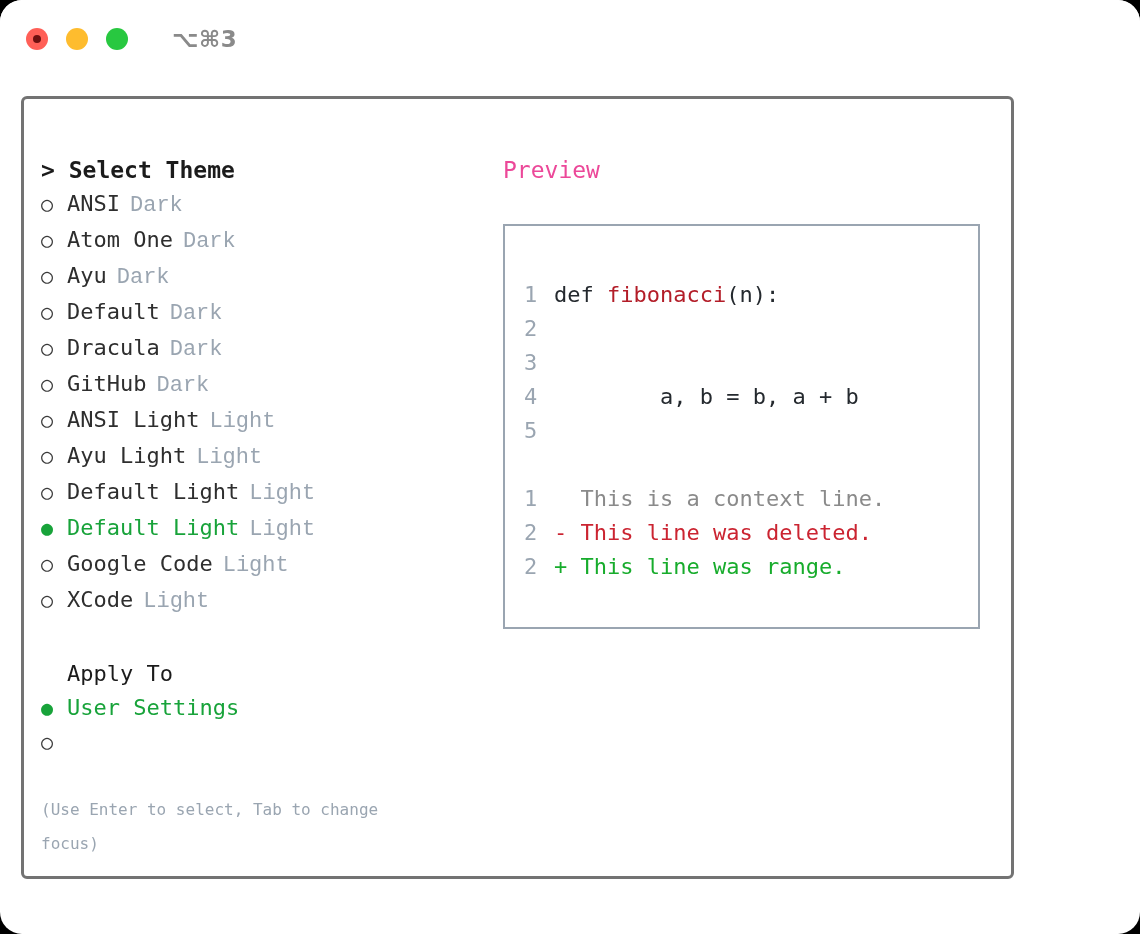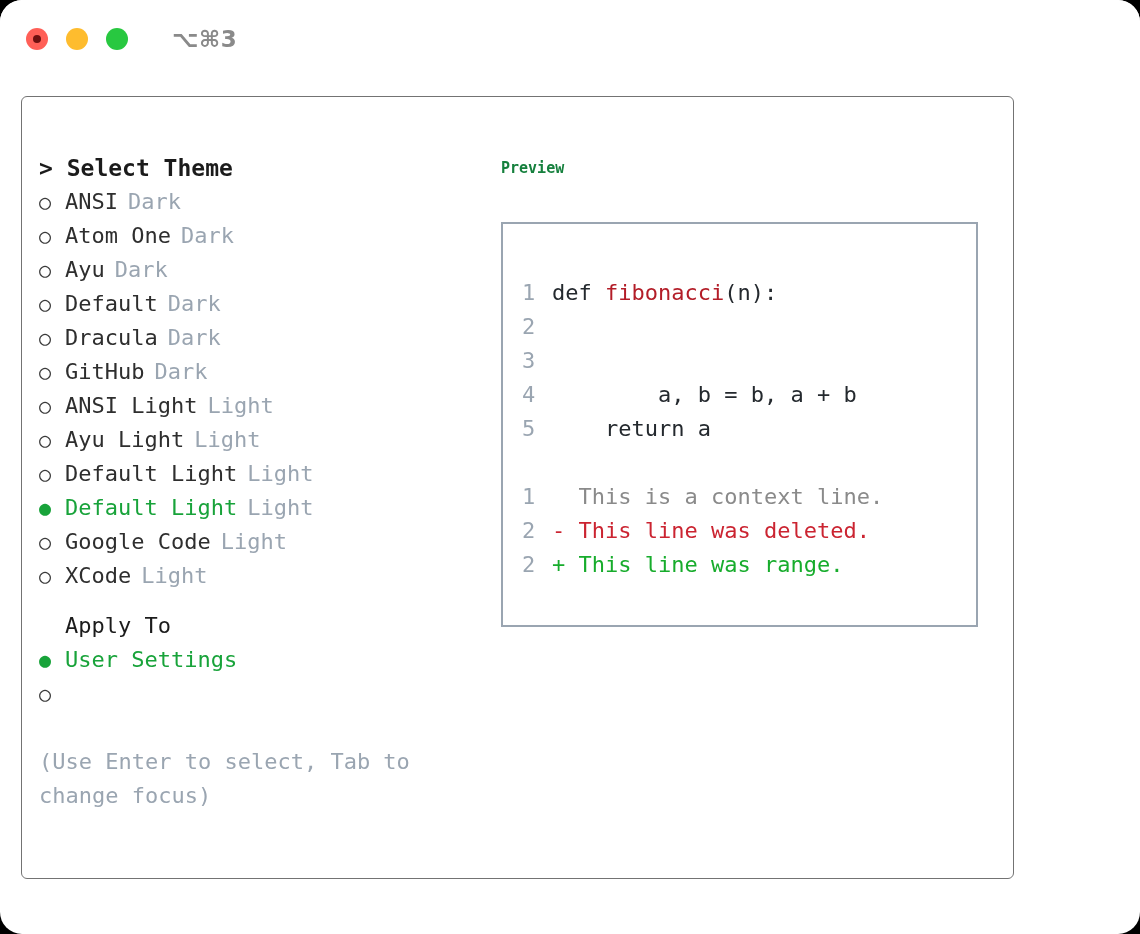--- a/index.html
+++ b/index.html
@@ -56,21 +56,21 @@
     color: #8a8a8a;
     letter-spacing: 0.5px;
   }
 
   
   #panel {
     position: absolute;
     left: 21px; top: 96px;
     width: 993px;
     height: 783px;
-    border: 1px solid #737373;
+    border: 3px solid #737373;
     border-radius: 6px;
     background: #ffffff;
   }
 
   #panel-inner {
     position: absolute;
     left: 0; top: 0;
     width: 100%; height: 100%;
     display: flex;
   }
@@ -102,49 +102,50 @@
     flex: 0 0 26px;
     font-size: 20px;
     color: #3a3a3a;
   }
   .bullet.sel { color: #18a33a; }
   .opt-label { color: #2e2e2e; }
   .opt-row.selected .opt-label { color: #18a33a; }
   .opt-tag {
     color: #9aa5b1;
     margin-left: 10px;
+    font-family: Liberation Mono, monospace;
   }
 
   #apply-head {
-    margin-top: 16px;
+    margin-top: 38px;
     padding-left: 26px;
     font-size: 22px;
     font-weight: 400;
     color: #1b1b1b;
     line-height: 34px;
     white-space: pre;
   }
 
   #hint {
     margin-top: 34px;
     width: 400px;
-    font-size: 22px;
+    font-size: 16px;
     line-height: 34px;
     color: #9aa5b1;
   }
 
   
   #right-col {
     flex: 1;
     padding: 54px 0 0 9px;
   }
   #preview-head {
-    font-size: 15px;
-    font-weight: 700;
-    color: #15803d;
+    font-size: 23px;
+    font-weight: 400;
+    color: #ec4899;
     line-height: 34px;
   }
   #preview-box {
     margin-top: 37px;
     width: 477px;
     height: 405px;
     border: 2px solid #9aa5b1;
     background: #ffffff;
     padding: 52px 0 0 19px;
   }
@@ -220,21 +221,21 @@
 
       <div id="right-col">
         <div id="preview-head">Preview</div>
 
         <div id="preview-box">
           <div id="code-block">
               <div class="code-line"><span class="gutter">1</span><span class="code-text"><span>def </span><span class="tok-fn">fibonacci</span><span>(n):</span></span></div>
               <div class="code-line"><span class="gutter">2</span></div>
               <div class="code-line"><span class="gutter">3</span></div>
               <div class="code-line"><span class="gutter">4</span><span class="code-text"><span>        a, b = b, a + b</span></span></div>
-              <div class="code-line"><span class="gutter">5</span><span class="code-text"><span>    return a</span></span></div>
+              <div class="code-line"><span class="gutter">5</span></div>
             </div>
           <div class="diff-gap"></div>
           <div id="diff-block">
               <div class="code-line"><span class="gutter">1</span><span class="diff-ctx"> </span><span class="diff-ctx"> This is a context line.</span></div>
               <div class="code-line"><span class="gutter">2</span><span class="diff-del">-</span><span class="diff-del"> This line was deleted.</span></div>
               <div class="code-line"><span class="gutter">2</span><span class="diff-add">+</span><span class="diff-add"> This line was range.</span></div>
             </div>
         </div>
       </div>
 

